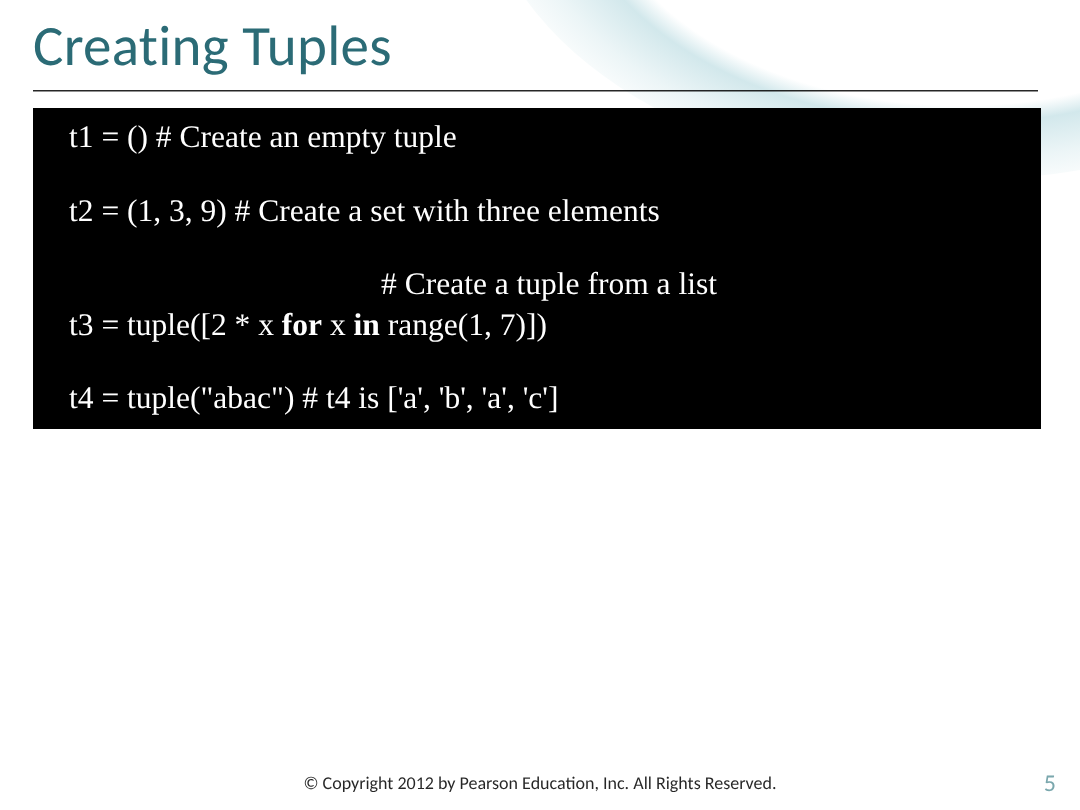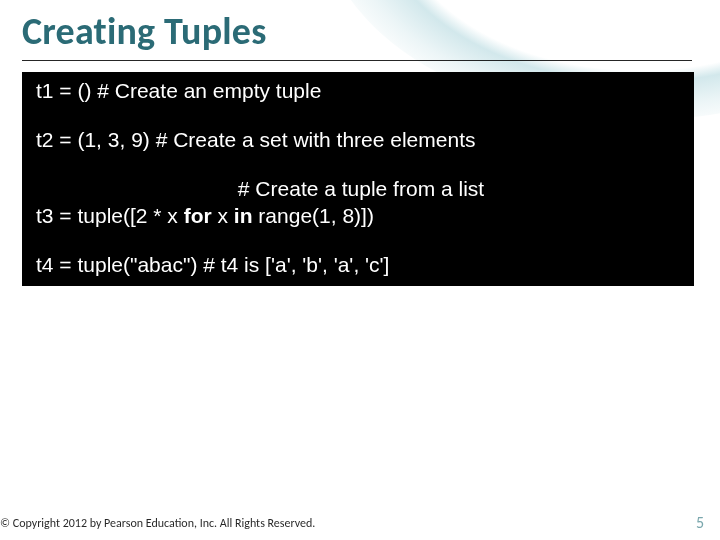--- a/index.html
+++ b/index.html
@@ -32,41 +32,41 @@
       rgba(255,255,255,0) 74%);
     pointer-events: none;
   }
   .title {
     position: absolute;
     top: 8px;
     left: 22px;
     font-family: Calibri, 'Segoe UI', Arial, sans-serif;
     font-size: 38px;
     color: #2b6b76;
-    font-weight: 700;
+    font-weight: 400;
     letter-spacing: 0.2px;
   }
   .title-underline {
     position: absolute;
     top: 58px;
     left: 22px;
     width: 670px;
     height: 2px;
     border-bottom: 1px solid rgba(0,0,0,0.85);
   }
   .code-block {
     position: absolute;
     left: 22px;
     top: 72px;
     width: 672px;
     background: #000000;
     color: #ffffff;
     box-sizing: border-box;
-    padding: 6px 8px 8px 14px;
-    font-family: Liberation Sans, sans-serif;
+    padding: 6px 8px 8px 24px;
+    font-family: Liberation Serif, serif;
     font-size: 21px;
     line-height: 1.28;
   }
   .code-block p {
     margin: 0 0 22px 0;
   }
   .code-block p.tight {
     margin: 0;
     text-align: center;
   }
@@ -74,20 +74,21 @@
     margin: 0;
   }
   .code-block .bold {
     font-weight: bold;
   }
   .footer {
     position: absolute;
     bottom: 10px;
     left: 0;
     width: 100%;
+    text-align: center;
     font-family: Calibri, Arial, sans-serif;
     font-size: 12px;
     color: rgba(0,0,0,0.85);
   }
   .page-number {
     position: absolute;
     right: 16px;
     bottom: 8px;
     font-family: Calibri, Arial, sans-serif;
     font-size: 16px;
@@ -100,19 +101,19 @@
 <div class="slide">
   <div class="swoosh"></div>
 
   <div class="title">Creating Tuples</div>
   <div class="title-underline"></div>
 
   <div class="code-block">
     <p>t1 = () # Create an empty tuple</p>
     <p>t2 = (1, 3, 9) # Create a set with three elements</p>
     <p class="tight"># Create a tuple from a list</p>
-    <p><span>t3 = tuple([2 * x </span><span class="bold">for</span><span> x </span><span class="bold">in</span><span> range(1, 8)])</span></p>
+    <p><span>t3 = tuple([2 * x </span><span class="bold">for</span><span> x </span><span class="bold">in</span><span> range(1, 7)])</span></p>
     <p class="last">t4 = tuple("abac") # t4 is ['a', 'b', 'a', 'c']</p>
   </div>
 
   <div class="footer">© Copyright 2012 by Pearson Education, Inc. All Rights Reserved.</div>
   <div class="page-number">5</div>
 </div>
 
 </body></html>

